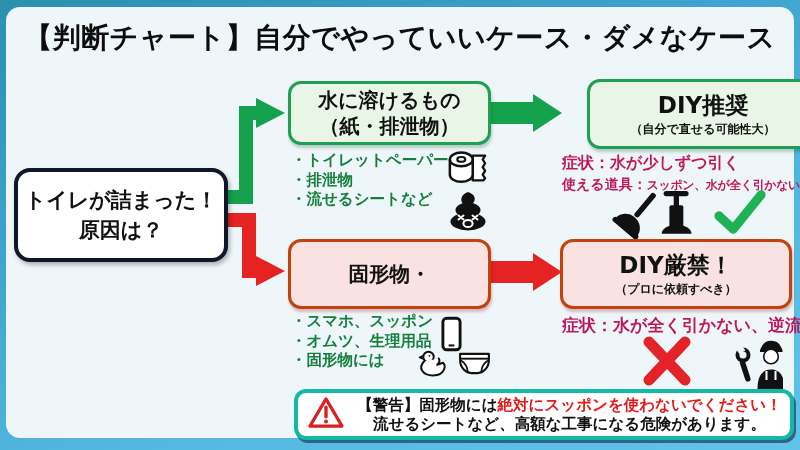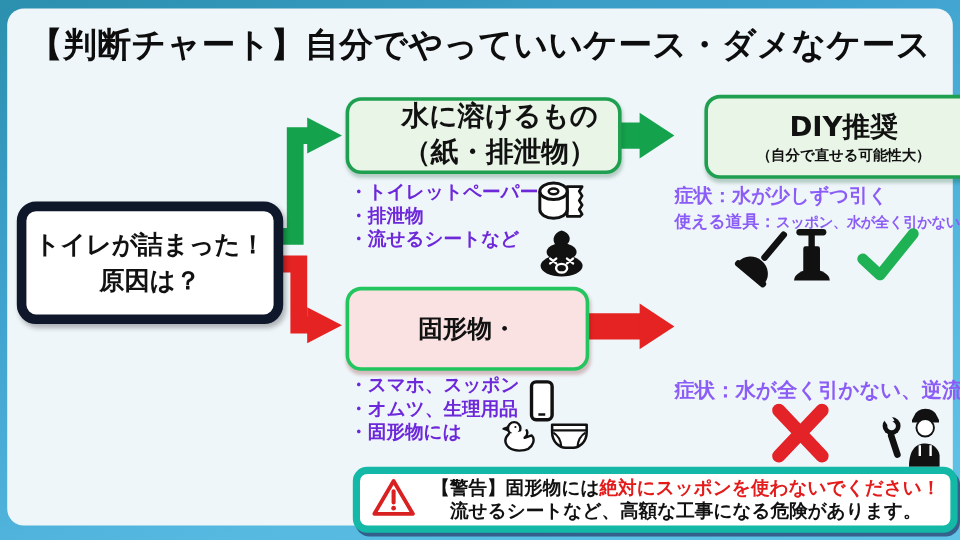--- a/index.html
+++ b/index.html
@@ -18,65 +18,65 @@
     font-size:28px;font-weight:900;color:#0d0d0d;letter-spacing:.5px;z-index:3;font-family:Liberation Serif, serif;
   }
   svg.arrows{position:absolute;left:0;top:0;z-index:1;}
   .node{
     position:absolute;z-index:2;display:flex;flex-direction:column;
     align-items:center;justify-content:center;text-align:center;
     font-weight:900;color:#111;white-space:nowrap;
   }
   .node-cause{
     left:14px;top:168px;width:206px;height:86px;background:#ffffff;
-    border:8px solid #0f172a;border-radius:16px;
+    border:4px solid #0f172a;border-radius:16px;
     font-size:21px;line-height:1.45;box-shadow:2px 3px 4px rgba(0,0,0,.28);
   }
   .node-green{
     background:#e9f5e6;border:3px solid #1ea050;border-radius:13px;
     box-shadow:1px 3px 3px rgba(10,80,40,.25);
   }
   .node-red{
-    background:#fbe2e2;border:3px solid #22c55e;border-radius:13px;
+    background:#fbe2e2;border:3px solid #c2410c;border-radius:13px;
     box-shadow:1px 3px 3px rgba(120,10,10,.25);
   }
-  .node-soluble{left:288px;top:81px;width:197px;height:58px;font-size:23px;line-height:1.3;padding-left:27px;}
+  .node-soluble{left:288px;top:81px;width:197px;height:58px;font-size:20px;line-height:1.3;}
   .node-solid{left:288px;top:239px;width:197px;height:64px;font-size:20.5px;line-height:1.3;}
   .node-result{width:226px;height:64px;}
   .node-diy-ok{left:587px;top:79px;}
   .node-diy-ng{left:560px;top:239px;}
   .node-result .l1{font-size:23px;}
   .node-result .l2{font-size:12px;}
   .examples{
-    position:absolute;z-index:2;font-size:15.5px;font-weight:800;color:#6d28d9;
+    position:absolute;z-index:2;font-size:15.5px;font-weight:800;color:#15803d;
     line-height:19.5px;white-space:nowrap;
   }
   .examples-green{left:291px;top:151px;}
   .examples-red{left:291px;top:312px;}
   .detail{
-    position:absolute;z-index:2;font-weight:800;color:#8b5cf6;white-space:nowrap;
+    position:absolute;z-index:2;font-weight:800;color:#be185d;white-space:nowrap;
   }
   .sym-ok{left:562px;top:153px;font-size:16px;}
   .tools{left:562px;top:176px;font-size:14px;}
   .tools .small{font-size:12px;letter-spacing:-.4px;}
   .sym-ng{left:562px;top:314px;font-size:17px;}
   .icon{position:absolute;z-index:2;}
   .ic-paper{left:444px;top:148px;}
   .ic-poop{left:447px;top:190px;}
   .ic-plunger{left:610px;top:192px;}
   .ic-pump{left:657px;top:188px;}
   .ic-check{left:714px;top:190px;}
   .ic-phone{left:441px;top:316px;}
   .ic-duck{left:418px;top:349px;}
   .ic-diaper{left:457px;top:351px;}
   .ic-cross{left:640px;top:336px;}
   .ic-plumber{left:729px;top:334px;}
   .warning{
     position:absolute;left:294px;top:389px;width:492px;height:43px;z-index:2;
-    background:#ffffff;border:6px solid #14b8a6;border-radius:12px;
+    background:#ffffff;border:4px solid #14b8a6;border-radius:12px;
     box-shadow:2px 3px 0 rgba(35,55,102,.7);
     display:flex;align-items:center;
   }
   .warning .w-icon{flex:0 0 auto;margin:0 4px 0 9px;}
   .warning .w-text{
     flex:1;text-align:center;font-size:15.5px;font-weight:900;color:#111;
     line-height:19px;white-space:nowrap;
   }
   .warning .hl{color:#e31b1b;}
 </style>
@@ -210,20 +210,24 @@
 
   <span class="icon ic-diaper">
     <svg width="35" height="24" viewBox="0 0 36 25">
       <path d="M3 3 H33 V9.5 C33 18.5 26 23 21.5 23 H14.5 C10 23 3 18.5 3 9.5 Z" fill="#fff" stroke="#111" stroke-width="2.2" stroke-linejoin="round"></path>
       <path d="M3 8 H33" stroke="#111" stroke-width="2"></path>
       <path d="M4 10 C9 13 10.5 17 11 22" fill="none" stroke="#111" stroke-width="1.8"></path>
       <path d="M32 10 C27 13 25.5 17 25 22" fill="none" stroke="#111" stroke-width="1.8"></path>
     </svg>
   </span>
 
+  <div class="node node-red node-result node-diy-ng">
+    <div class="l1">DIY厳禁！</div>
+    <div class="l2">（プロに依頼すべき）</div>
+  </div>
 
   <div class="detail sym-ng">症状：水が全く引かない、逆流</div>
 
   <span class="icon ic-cross">
     <svg width="54" height="50" viewBox="0 0 54 50">
       <path d="M9 6 L45 44 M45 6 L9 44" stroke="#e32328" stroke-width="11" stroke-linecap="round"></path>
     </svg>
   </span>
 
   <span class="icon ic-plumber">

